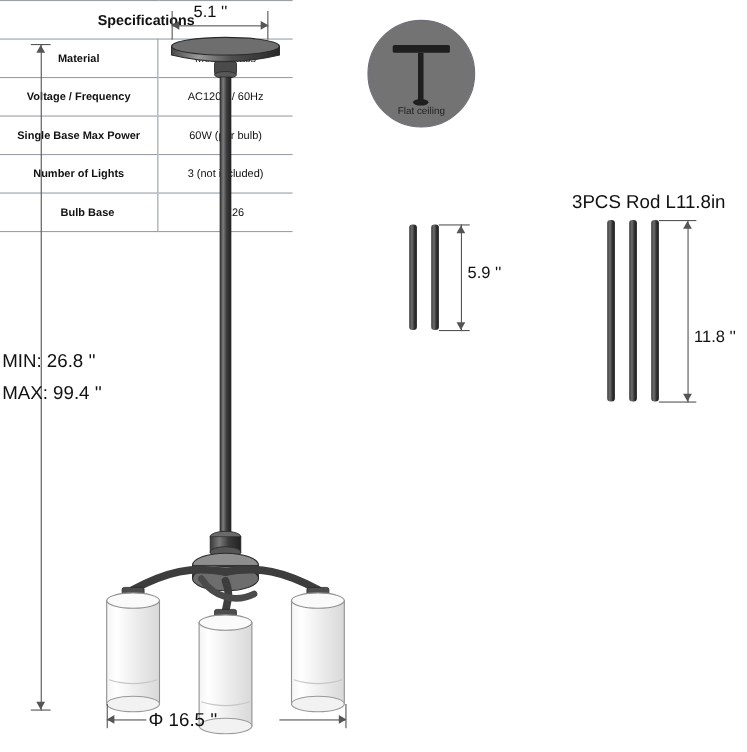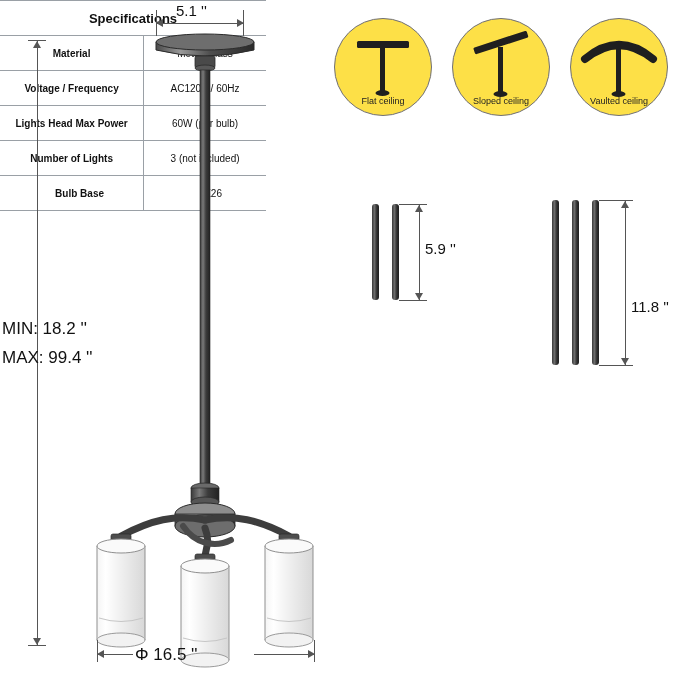--- a/index.html
+++ b/index.html
@@ -68,21 +68,21 @@
     border-top: 4px solid transparent;
     border-bottom: 4px solid transparent;
     border-left: 7px solid #555;
   }
 
   
   .ceil-circle {
     width: 96px; height: 96px;
     border: 1px solid #6f6f78;
     border-radius: 50%;
-    background: #fde047;
+    background: #737373;
     overflow: hidden;
   }
   .ceil-caption {
     font-size: 9px;
     color: #222;
     text-align: center;
     width: 96px;
     position: absolute;
     bottom: 9px;
     left: 0;
@@ -149,21 +149,21 @@
   <div class="abs arrow-left" style="left:156px; top:19px;"></div>
   <div class="abs arrow-right" style="left:237px; top:19px;"></div>
   <div class="abs dim-label" style="left:176px; top:2px;">5.1 ''</div>
 
   <div class="abs hline" style="left:28px; top:40px; width:18px;"></div>
   <div class="abs hline" style="left:28px; top:645px; width:18px;"></div>
   <div class="abs vline" style="left:37px; top:40px; height:606px;"></div>
   <div class="abs arrow-up" style="left:33px; top:41px;"></div>
   <div class="abs arrow-down" style="left:33px; top:638px;"></div>
 
-  <div class="abs big-label" style="left:2px; top:319px;">MIN:  18.2 ''</div>
+  <div class="abs big-label" style="left:2px; top:319px;">MIN:  26.8 ''</div>
   <div class="abs big-label" style="left:2px; top:348px;">MAX: 99.4 ''</div>
 
   <svg class="abs" width="300" height="640" style="left:55px; top:28px;" viewBox="0 0 300 640">
     <defs>
       <linearGradient id="metalH" x1="0" y1="0" x2="1" y2="0">
         <stop offset="0%" stop-color="#3a3a3a"></stop>
         <stop offset="30%" stop-color="#7a7a7a"></stop>
         <stop offset="60%" stop-color="#3c3c3c"></stop>
         <stop offset="100%" stop-color="#222"></stop>
       </linearGradient>
@@ -234,52 +234,37 @@
 
   <div class="abs ceil-circle" style="left:4px; top:2px;">
     <svg width="96" height="96" viewBox="0 0 96 96">
       <rect x="22" y="22" width="52" height="7" rx="1.5" fill="#1f1f1f"></rect>
       <rect x="45" y="29" width="5" height="44" fill="#1f1f1f"></rect>
       <ellipse cx="47.5" cy="74" rx="7" ry="3" fill="#1f1f1f"></ellipse>
     </svg>
     <div class="ceil-caption">Flat ceiling</div>
   </div>
 
-  <div class="abs ceil-circle" style="left:122px; top:2px;">
-    <svg width="96" height="96" viewBox="0 0 96 96">
-      <rect x="20" y="20" width="56" height="7" rx="1.5" fill="#1f1f1f" transform="rotate(-18 48 24)"></rect>
-      <rect x="45" y="28" width="5" height="46" fill="#1f1f1f"></rect>
-      <ellipse cx="47.5" cy="75" rx="7" ry="3" fill="#1f1f1f"></ellipse>
-    </svg>
-    <div class="ceil-caption">Sloped ceiling</div>
-  </div>
-
-  <div class="abs ceil-circle" style="left:240px; top:2px;">
-    <svg width="96" height="96" viewBox="0 0 96 96">
-      <path d="M14 40 Q48 12 82 40" fill="none" stroke="#1f1f1f" stroke-width="8" stroke-linecap="round"></path>
-      <rect x="45" y="24" width="5" height="50" fill="#1f1f1f"></rect>
-      <ellipse cx="47.5" cy="75" rx="7" ry="3" fill="#1f1f1f"></ellipse>
-    </svg>
-    <div class="ceil-caption">Vaulted ceiling</div>
-  </div>
+
 </div>
 
 <div class="abs" style="left:330px; top:170px; width:160px; height:160px;">
   <div class="abs rod" style="left:42px; top:34px; width:7px; height:96px;"></div>
   <div class="abs rod" style="left:62px; top:34px; width:7px; height:96px;"></div>
 
   <div class="abs hline" style="left:69px; top:34px; width:28px;"></div>
   <div class="abs hline" style="left:69px; top:130px; width:28px;"></div>
   <div class="abs vline" style="left:89px; top:34px; height:97px;"></div>
   <div class="abs arrow-up" style="left:85px; top:35px;"></div>
   <div class="abs arrow-down" style="left:85px; top:123px;"></div>
   <div class="abs dim-label" style="left:95px; top:70px;">5.9 ''</div>
 </div>
 
 <div class="abs" style="left:520px; top:170px; width:160px; height:230px;">
+  <div class="abs rod-title" style="left:0px; top:4px;">3PCS Rod L11.8in</div>
   <div class="abs rod" style="left:32px; top:30px; width:7px; height:165px;"></div>
   <div class="abs rod" style="left:52px; top:30px; width:7px; height:165px;"></div>
   <div class="abs rod" style="left:72px; top:30px; width:7px; height:165px;"></div>
 
   <div class="abs hline" style="left:79px; top:30px; width:34px;"></div>
   <div class="abs hline" style="left:79px; top:195px; width:34px;"></div>
   <div class="abs vline" style="left:105px; top:30px; height:166px;"></div>
   <div class="abs arrow-up" style="left:101px; top:31px;"></div>
   <div class="abs arrow-down" style="left:101px; top:188px;"></div>
   <div class="abs dim-label" style="left:111px; top:128px;">11.8 ''</div>
@@ -292,21 +277,21 @@
     </tr>
     <tr>
       <td class="k">Material</td>
       <td class="v">Metal, Glass</td>
     </tr>
     <tr>
       <td class="k">Voltage / Frequency</td>
       <td class="v">AC120V / 60Hz</td>
     </tr>
     <tr>
-      <td class="k">Lights Head Max Power</td>
+      <td class="k">Single Base Max Power</td>
       <td class="v">60W (per bulb)</td>
     </tr>
     <tr>
       <td class="k">Number of Lights</td>
       <td class="v">3 (not included)</td>
     </tr>
     <tr>
       <td class="k">Bulb Base</td>
       <td class="v">E26</td>
     </tr>

